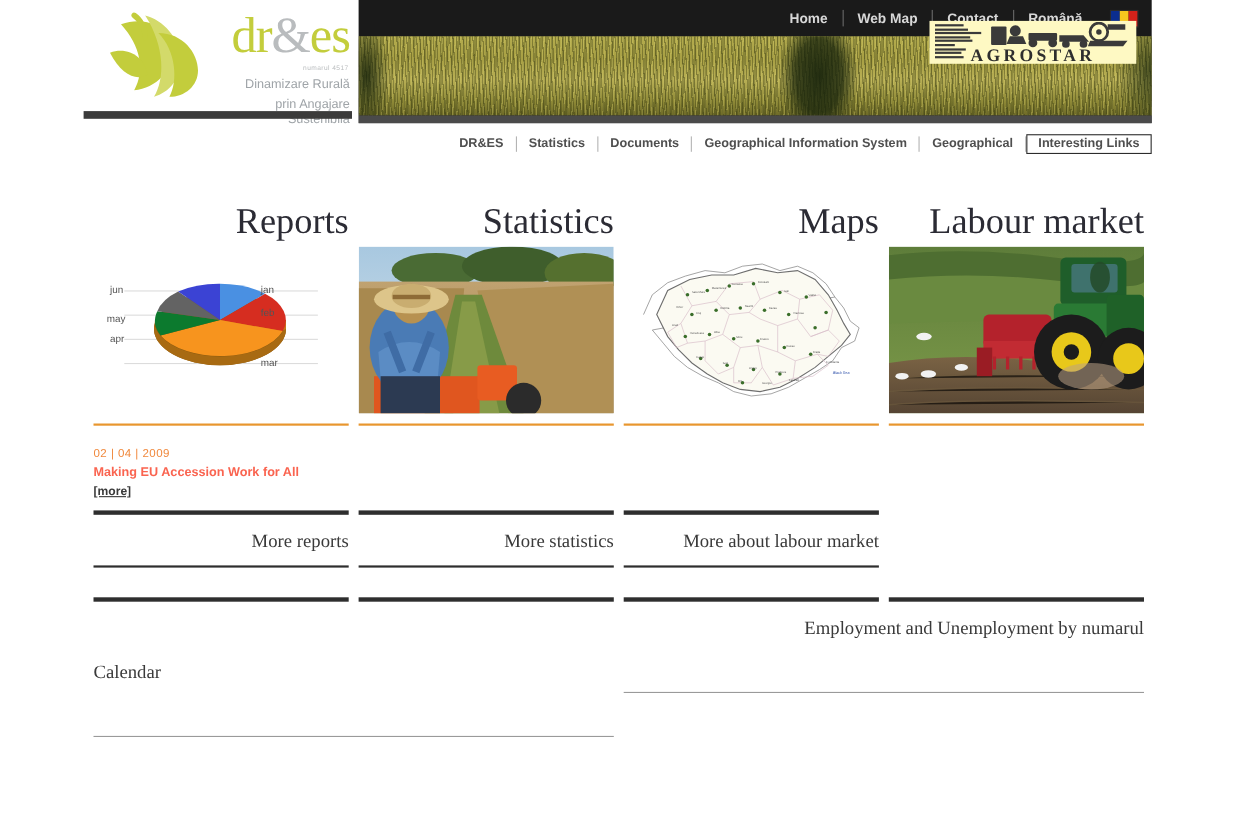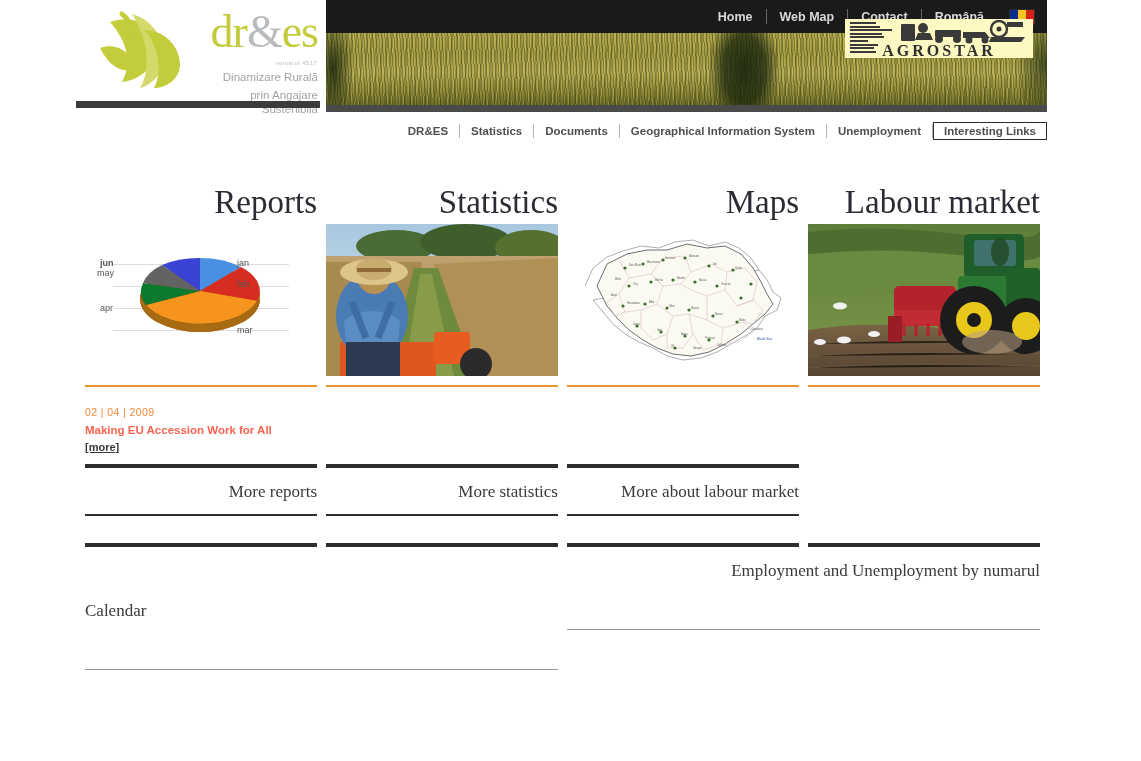--- a/index.html
+++ b/index.html
@@ -403,21 +403,21 @@
 
 <div id="mainnav">
   <span class="mainnav-link">DR&amp;ES</span>
   <span class="mainnav-sep"></span>
   <span class="mainnav-link">Statistics</span>
   <span class="mainnav-sep"></span>
   <span class="mainnav-link">Documents</span>
   <span class="mainnav-sep"></span>
   <span class="mainnav-link">Geographical Information System</span>
   <span class="mainnav-sep"></span>
-  <span class="mainnav-link">Unemployment</span>
+  <span class="mainnav-link">Geographical</span>
   <span class="mainnav-sep"></span>
   <span class="mainnav-link active">Interesting Links</span>
 </div>
 
 <div id="content">
 
   <div class="row">
     <div class="col">
         <div class="sec-head">Reports</div>
       </div>
@@ -463,22 +463,22 @@
 
                 <path d="M0 0 L-38 -26 A60 33 0 0 1 0 -33 Z" fill="#3b43d4"></path>
               </g>
             </svg>
           </div>
 
           <span class="pie-label" style="left:152px; top:34px;">jan</span>
           <span class="pie-label" style="left:152px; top:55px;">feb</span>
           <span class="pie-label" style="left:152px; top:101px;">mar</span>
           <span class="pie-label" style="left:15px; top:79px;">apr</span>
-          <span class="pie-label" style="left:12px; top:44px;">may</span>
-          <span class="pie-label" style="left:15px; top:34px;font-weight:bold;">jun</span>
+          <span class="pie-label" style="left:12px; top:61px;">may</span>
+          <span class="pie-label" style="left:15px; top:34px;">jun</span>
         </div>
       </div>
       <div class="rule-orange"></div>
     </div>
 
     <div class="col">
       <div class="thumb-wrap">
         <div class="thumb">
           <svg viewBox="0 0 232 152" width="232" height="152" preserveAspectRatio="none">
             <defs>

